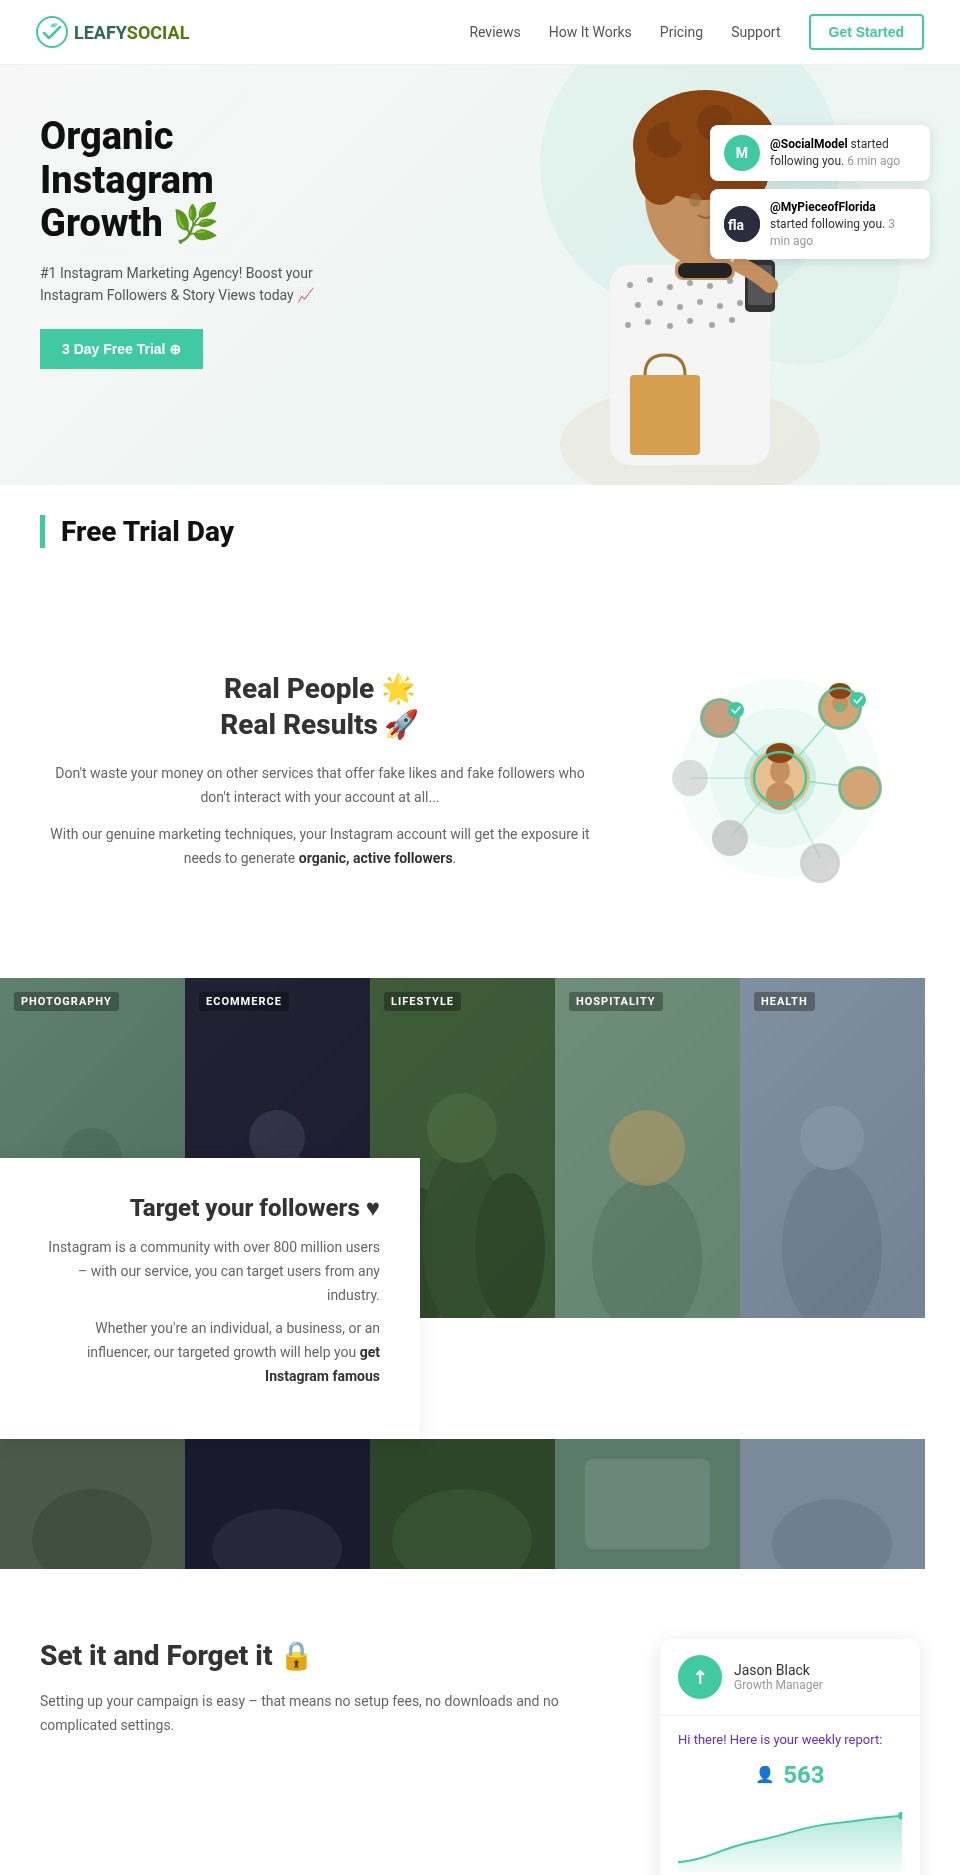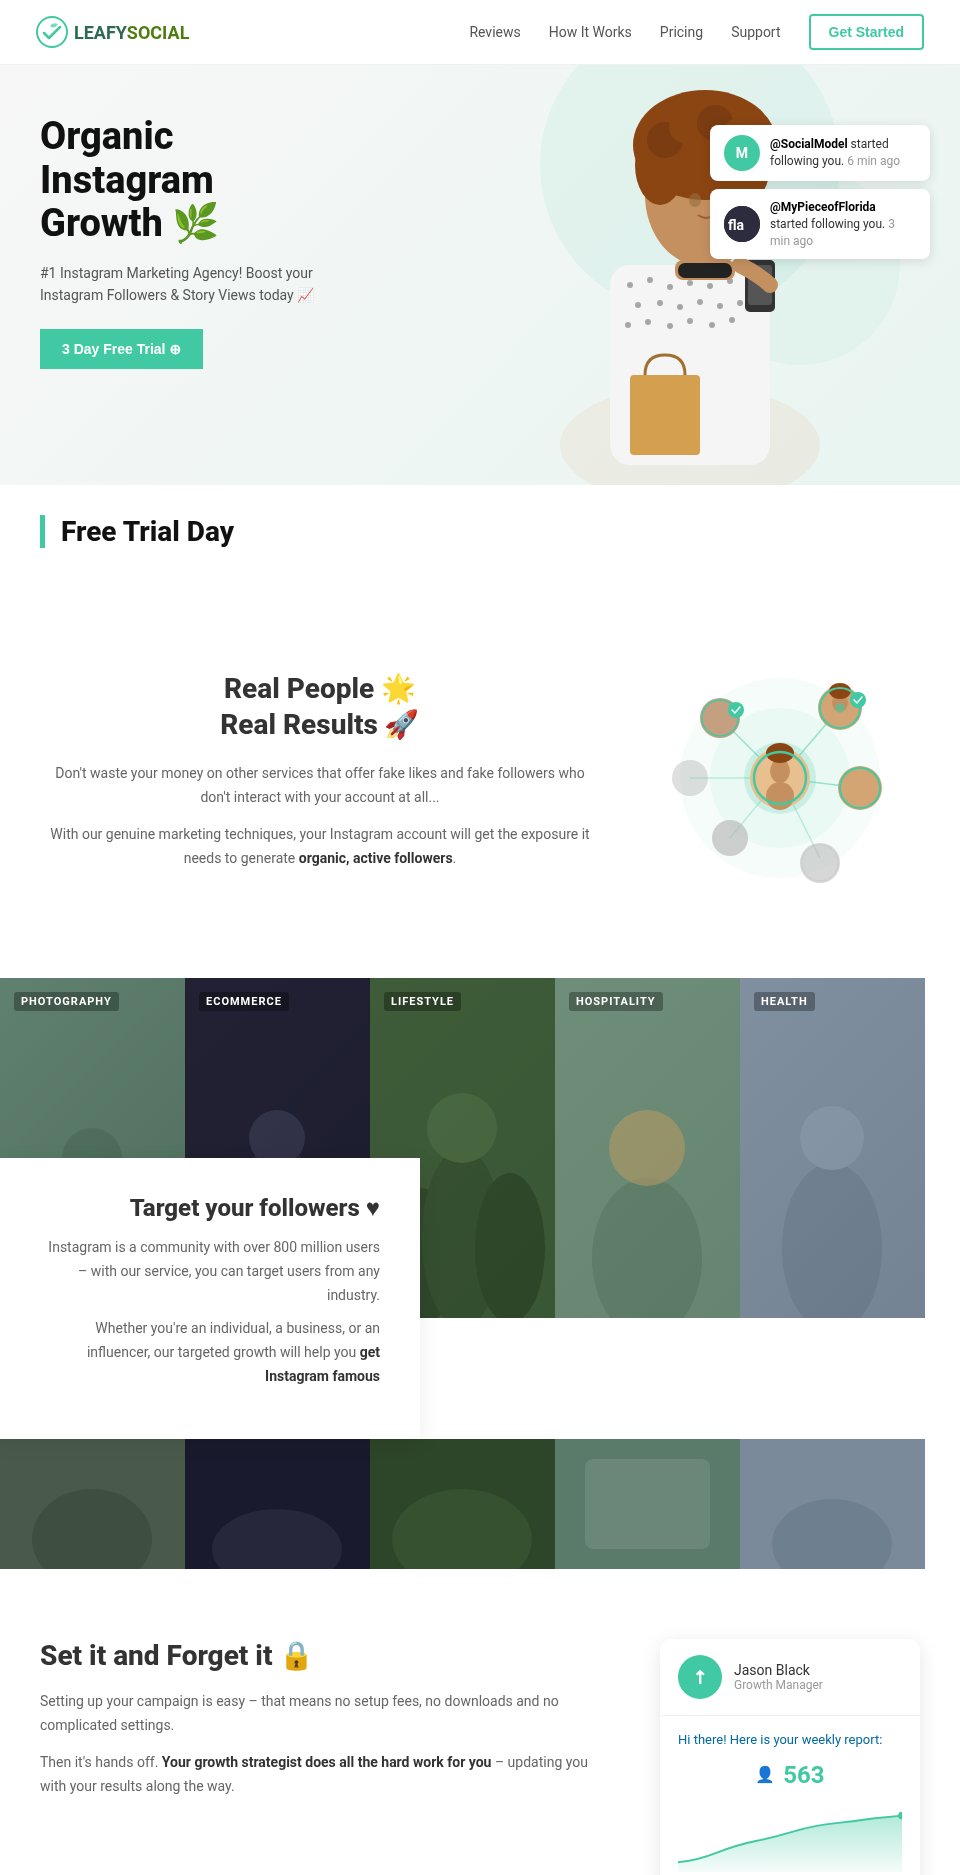--- a/index.html
+++ b/index.html
@@ -123,21 +123,21 @@
       border-bottom: 1px solid #f0f0f0;
     }
     .chat-avatar {
       width: 44px; height: 44px; border-radius: 50%; background: #40c9a2;
       display: flex; align-items: center; justify-content: center;
     }
     .chat-arrow { color: #fff; font-size: 18px; font-weight: 700; transform: rotate(-45deg); display: inline-block; }
     .chat-name { font-weight: 400; font-size: 14px; }
     .chat-role { font-size: 12px; color: #999; }
     .chat-body { padding: 16px 18px; }
-    .chat-greeting { font-size: 13px; color: #0369a1; margin-bottom: 14px; }
+    .chat-greeting { font-size: 13px; color: #6d28d9; margin-bottom: 14px; }
     .chat-stat { display: flex; align-items: center; gap: 8px; justify-content: center; margin-bottom: 14px; }
     .chat-stat-icon { color: #40c9a2; font-size: 16px; }
     .chat-stat-num { font-size: 24px; font-weight: 700; color: #40c9a2; }
 
     
     .mini-chart { width: 100%; height: 70px; }
 
     
     .hero-bg-circle {
       position: absolute; border-radius: 50%; background: rgba(64, 201, 162, 0.08);
@@ -414,23 +414,20 @@
       <rect width="185" height="130" fill="#7a8a9a"></rect>
       <ellipse cx="92" cy="105" rx="60" ry="45" fill="#6a7a8a" opacity="0.7"></ellipse>
     </svg>
   </div>
 </div>
 
 <section class="setit-section">
   <div class="setit-content">
     <h2>Set it and Forget it 🔒</h2>
     <p>Setting up your campaign is easy – that means no setup fees, no downloads and no complicated settings.</p>
-    <p>
-      Then it's hands off. <strong>Your growth strategist does all the hard work for you</strong><span> – updating you with your results along the way.</span>
-    </p>
   </div>
 
   <div class="setit-widget">
     <div class="chat-widget">
       <div class="chat-header">
         <div class="chat-avatar">
           <span class="chat-arrow">↗</span>
         </div>
         <div>
           <div class="chat-name">Jason Black</div>

